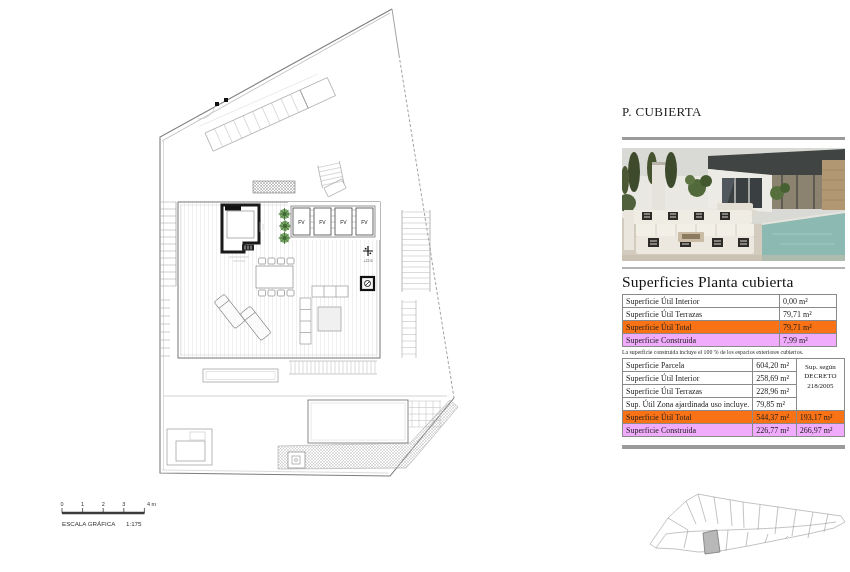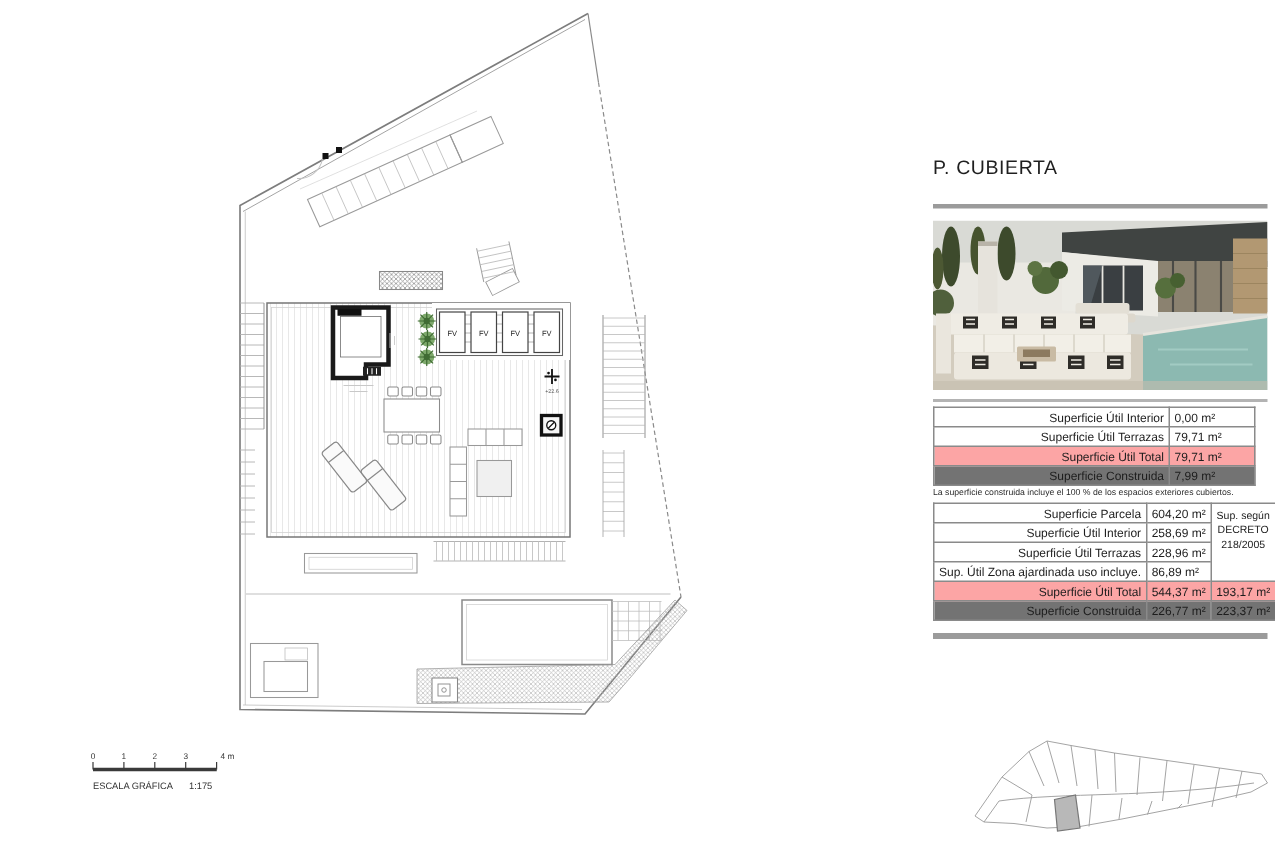--- a/index.html
+++ b/index.html
@@ -3,41 +3,41 @@
 <meta charset="utf-8">
 <style>
   html,body{margin:0;padding:0;}
   body{
     width:850px;height:572px;position:relative;background:#ffffff;
     font-family:"Liberation Sans",sans-serif;color:#1c1c1c;overflow:hidden;
   }
   svg text{font-family:"Liberation Sans",sans-serif;}
 
   
-  .info-col{position:absolute;left:622px;top:104px;width:223px;}
+  .info-col{position:absolute;left:622px;top:104px;width:223px;font-family:Liberation Serif, serif;}
   .panel-title{font-size:13px;letter-spacing:.4px;color:#1f1f1f;}
   .hbar{height:3px;background:#9b9b9b;margin-top:17px;}
   .hbar2{height:4px;background:#9b9b9b;margin-top:8px;}
   .photo{margin-top:8px;width:223px;height:113px;display:block;}
   .photo-divider{height:2px;background:#b3b3b3;margin-top:6px;}
   .section-title{font-size:15.5px;color:#101010;margin-top:4px;letter-spacing:.2px;}
 
   table.surf{border-collapse:collapse;margin-top:3px;font-size:8px;color:#1d1d1d;}
   table.surf td{border:1px solid #8a8a8a;height:12px;padding:0 3px;white-space:nowrap;}
-  table.surf td.lbl{text-align:right;}
+  table.surf td.lbl{text-align:left;}
   table.surf td.val{text-align:left;}
   .t1 td.lbl{width:150px;}
   .t1 td.val{width:50px;}
   .t2 td.lbl{width:122px;}
   .t2 td.val{width:40px;}
-  .t2 td.val2{width:49px;text-align:center;}
+  .t2 td.val2{width:49px;text-align:left;}
   .t2 td.note{width:49px;font-size:7px;text-align:center;vertical-align:top;
               padding-top:4px;white-space:normal;line-height:1.35;color:#222;}
-  tr.shade-light td{background:#fca5a5;}
-  tr.shade-dark td{background:#737373;}
+  tr.shade-light td{background:#f97316;}
+  tr.shade-dark td{background:#f0abfc;}
   .footnote{font-size:5.8px;color:#2b2b2b;margin-top:2px;white-space:nowrap;}
 
   .plan-svg{position:absolute;left:0;top:0;}
   .sitemap-svg{position:absolute;left:648px;top:488px;}
 </style>
 </head>
 <body>
 
 <svg class="plan-svg" width="560" height="572" viewBox="0 0 560 572">
   <defs>
@@ -297,20 +297,21 @@
       <path d="M22,66 h6 M22,69 h6 M48,66 h6 M48,69 h6 M74,66 h6 M74,69 h6 M100,66 h6 M100,69 h6"></path>
       <path d="M28,93 h7 M28,96 h7 M60,93 h7 M60,96 h7 M92,93 h7 M92,96 h7 M118,93 h7 M118,96 h7"></path>
     </g>
     <rect x="56" y="84" width="26" height="10" rx="1" fill="#c9bba4"></rect>
     <rect x="60" y="86" width="18" height="5" fill="#8c7a5f"></rect>
     <rect x="0" y="107" width="223" height="6" fill="#c4bdae" opacity="0.6"></rect>
   </svg>
 
   <div class="photo-divider"></div>
 
+  <div class="section-title">Superficies Planta cubierta</div>
 
   <table class="surf t1">
     <tbody>
       <tr>
         <td class="lbl">Superficie Útil Interior</td>
         <td class="val">0,00 m²</td>
       </tr>
       <tr>
         <td class="lbl">Superficie Útil Terrazas</td>
         <td class="val">79,71 m²</td>
@@ -339,31 +340,31 @@
       <tr>
         <td class="lbl">Superficie Útil Interior</td>
         <td class="val">258,69 m²</td>
       </tr>
       <tr>
         <td class="lbl">Superficie Útil Terrazas</td>
         <td class="val">228,96 m²</td>
       </tr>
       <tr>
         <td class="lbl">Sup. Útil Zona ajardinada uso incluye.</td>
-        <td class="val">86,89 m²</td>
+        <td class="val">79,85 m²</td>
       </tr>
       <tr class="shade-light">
         <td class="lbl">Superficie Útil Total</td>
         <td class="val">544,37 m²</td>
         <td class="val2">193,17 m²</td>
       </tr>
       <tr class="shade-dark">
         <td class="lbl">Superficie Construida</td>
         <td class="val">226,77 m²</td>
-        <td class="val2">223,37 m²</td>
+        <td class="val2">266,97 m²</td>
       </tr>
     </tbody>
   </table>
 
   <div class="hbar2"></div>
 </div>
 
 <svg class="sitemap-svg" width="200" height="82" viewBox="0 0 200 82">
   <g fill="none" stroke="#9a9a9a" stroke-width="0.6">
     <polygon points="2,56 20,30 38,13 50,6 66,9 95,14 130,19 165,24 193,28 197,34 186,40 160,46 130,52 100,58 72,63 50,64 28,61 8,60"></polygon>

